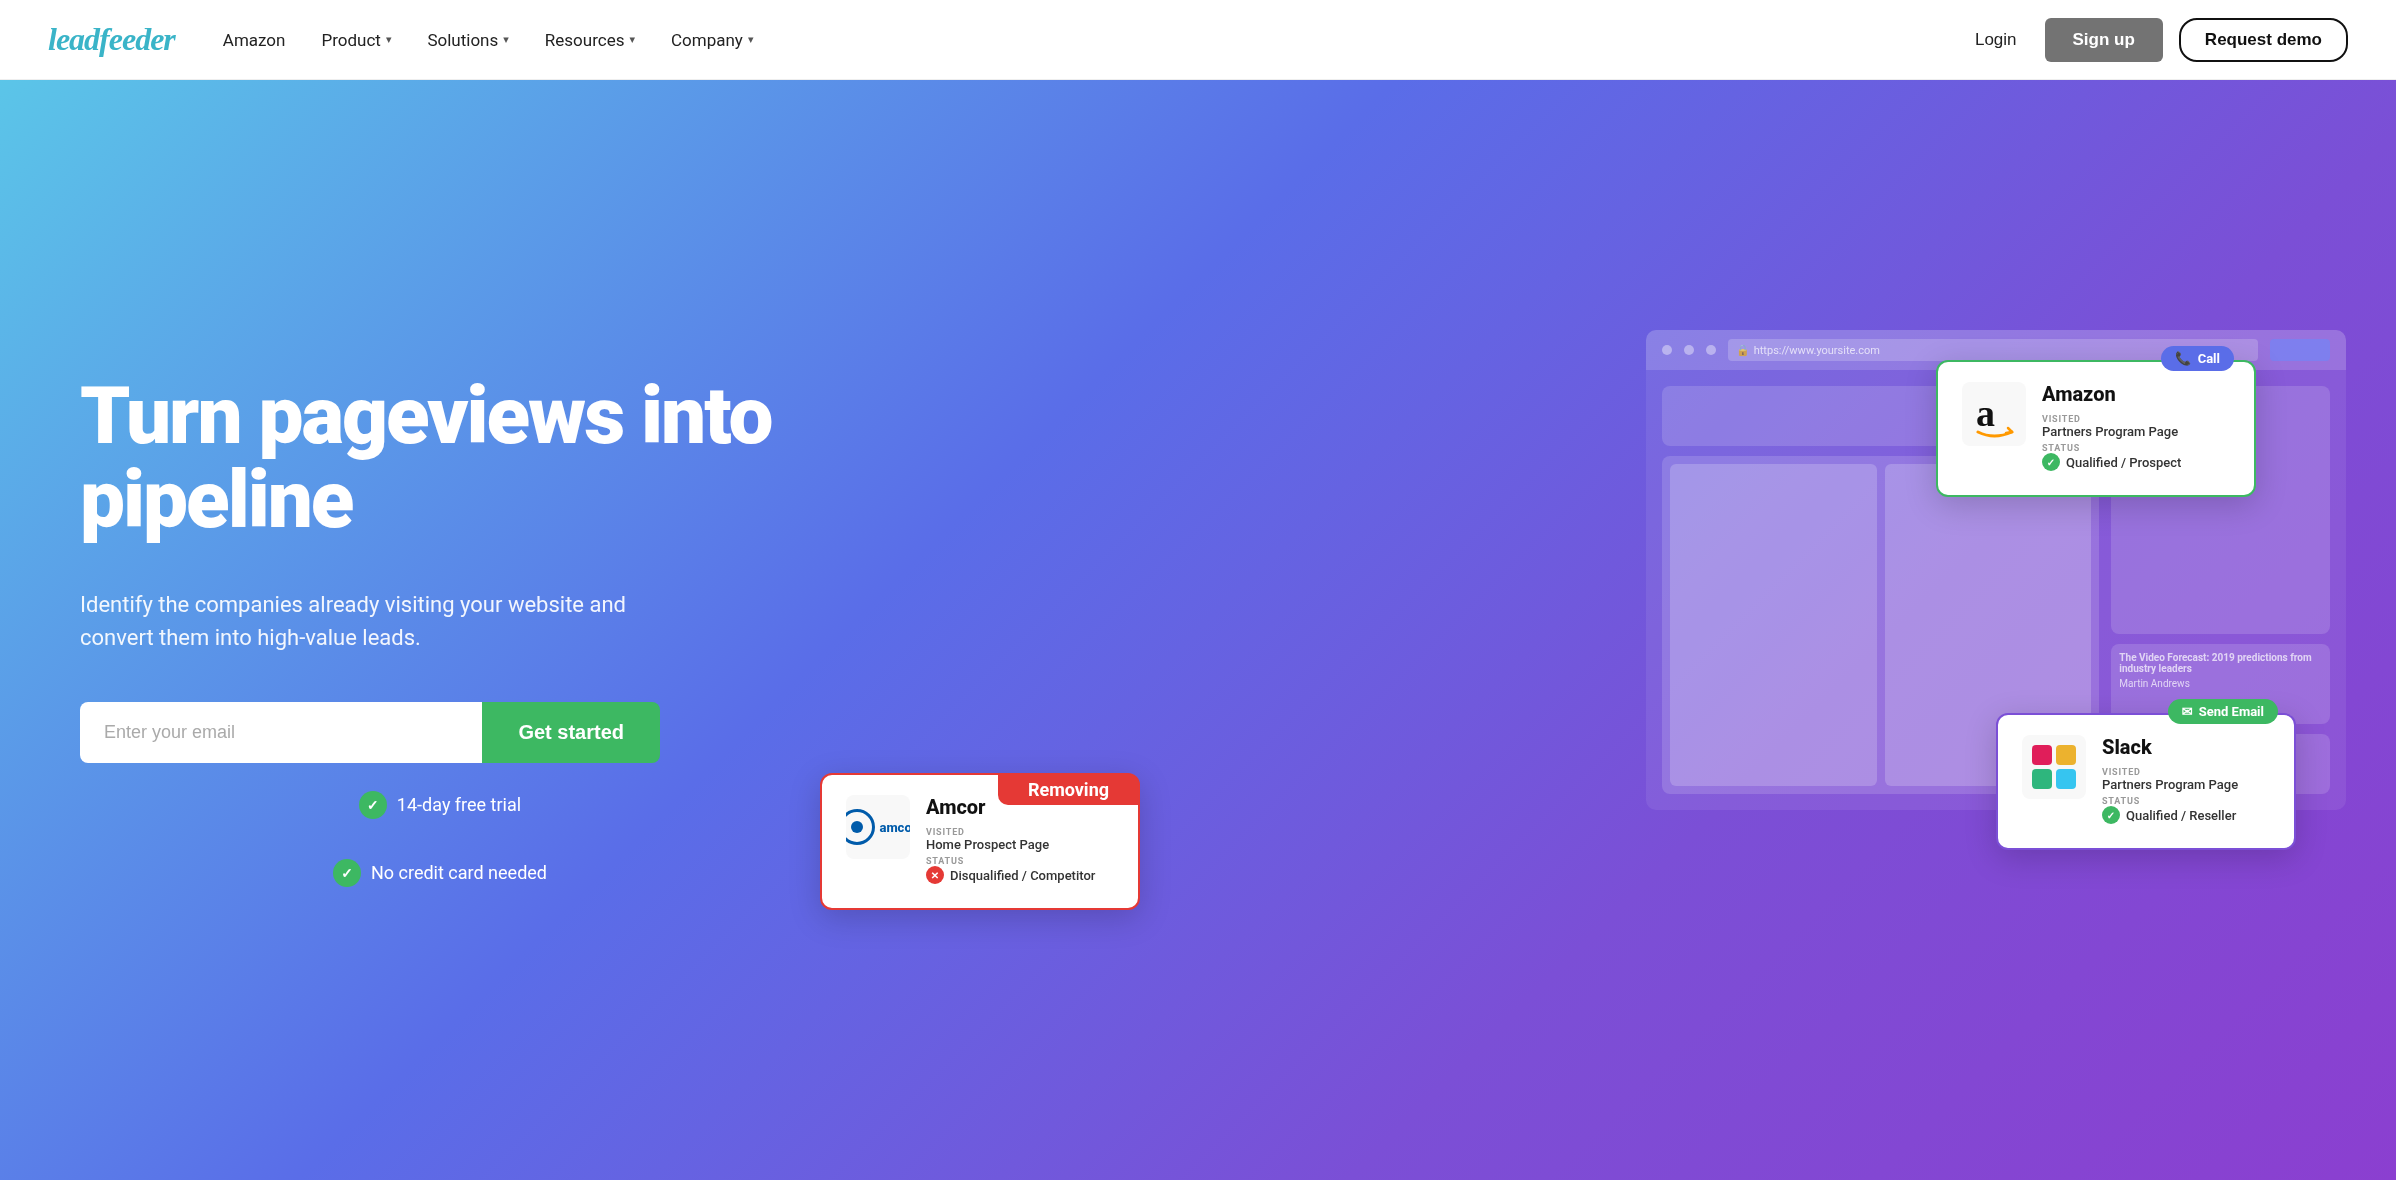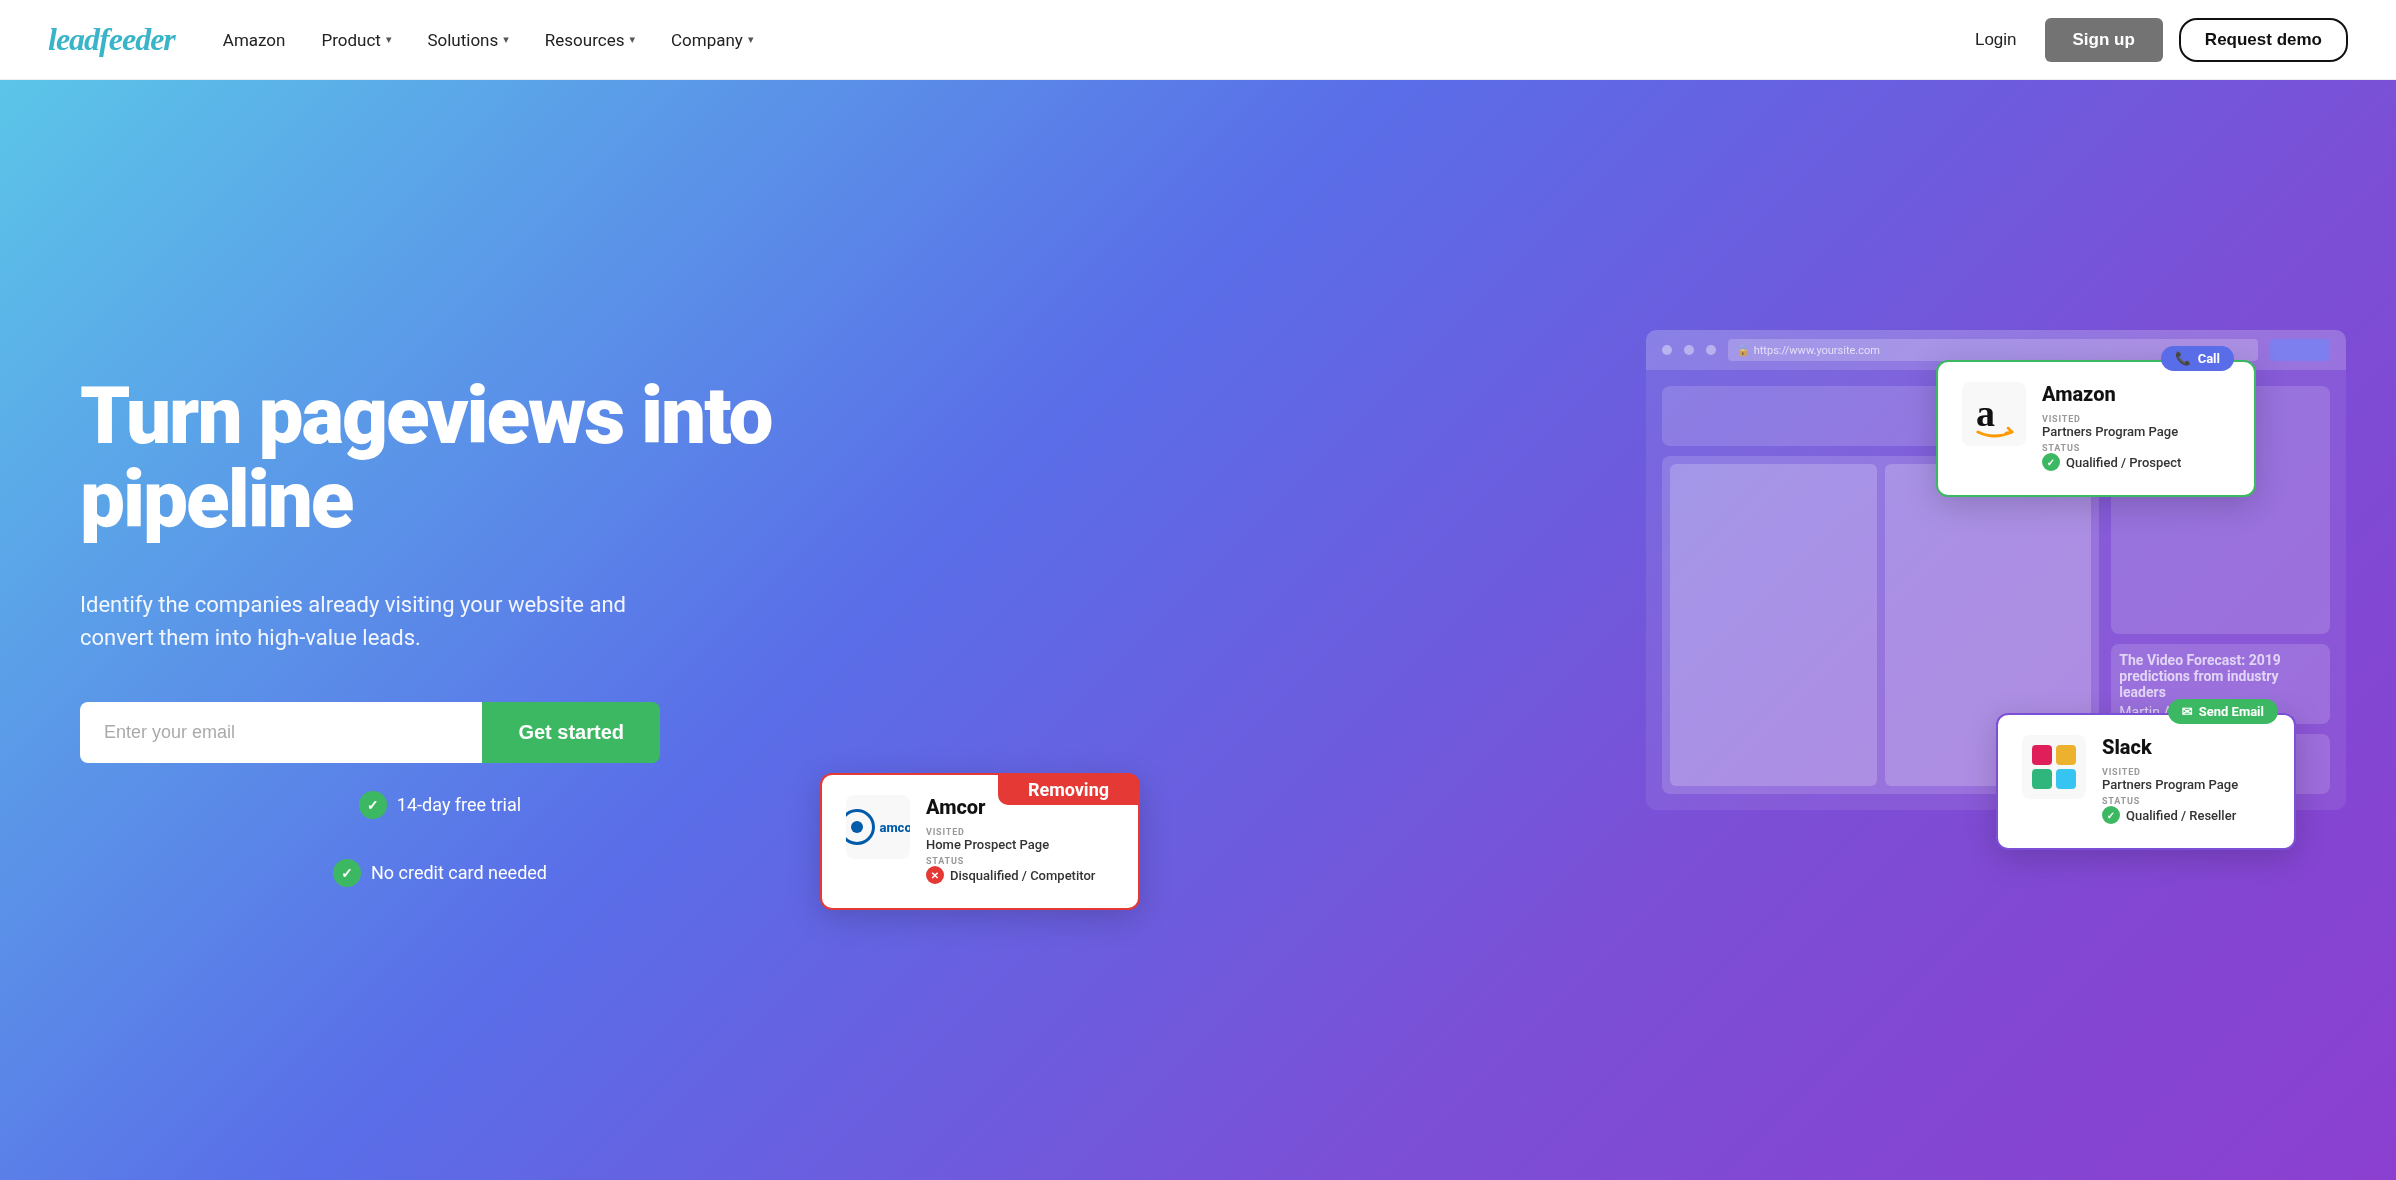--- a/index.html
+++ b/index.html
@@ -441,21 +441,21 @@
       <div style="padding:16px; display:flex; gap:12px; height:calc(100% - 40px);">
         <div style="display:flex; flex-direction:column; gap:10px; flex:2;">
           <div style="background:rgba(255,255,255,0.15); border-radius:8px; height:60px;"></div>
           <div style="background:rgba(255,255,255,0.15); border-radius:8px; flex:1; display:flex; gap:8px; padding:8px;">
             <div style="background:rgba(255,255,255,0.2); border-radius:6px; flex:1;"></div>
             <div style="background:rgba(255,255,255,0.2); border-radius:6px; flex:1;"></div>
           </div>
         </div>
         <div style="flex:1; display:flex; flex-direction:column; gap:10px;">
           <div style="background:rgba(255,255,255,0.15); border-radius:8px; flex:1;"></div>
-          <div style="background:rgba(255,255,255,0.15); border-radius:8px; height:80px; padding:8px; font-size:14px; color:rgba(255,255,255,0.7);">
+          <div style="background:rgba(255,255,255,0.15); border-radius:8px; height:80px; padding:8px; font-size:10px; color:rgba(255,255,255,0.7);">
             <div style="font-weight:700; margin-bottom:4px;">The Video Forecast: 2019 predictions from industry leaders</div>
             <div>Martin Andrews</div>
           </div>
           <div style="background:rgba(255,255,255,0.15); border-radius:8px; height:60px; padding:8px; font-size:10px; color:rgba(255,255,255,0.7);">
             <div style="font-weight:700;">Winning strategies for digital video</div>
           </div>
         </div>
       </div>
     </div>
 

